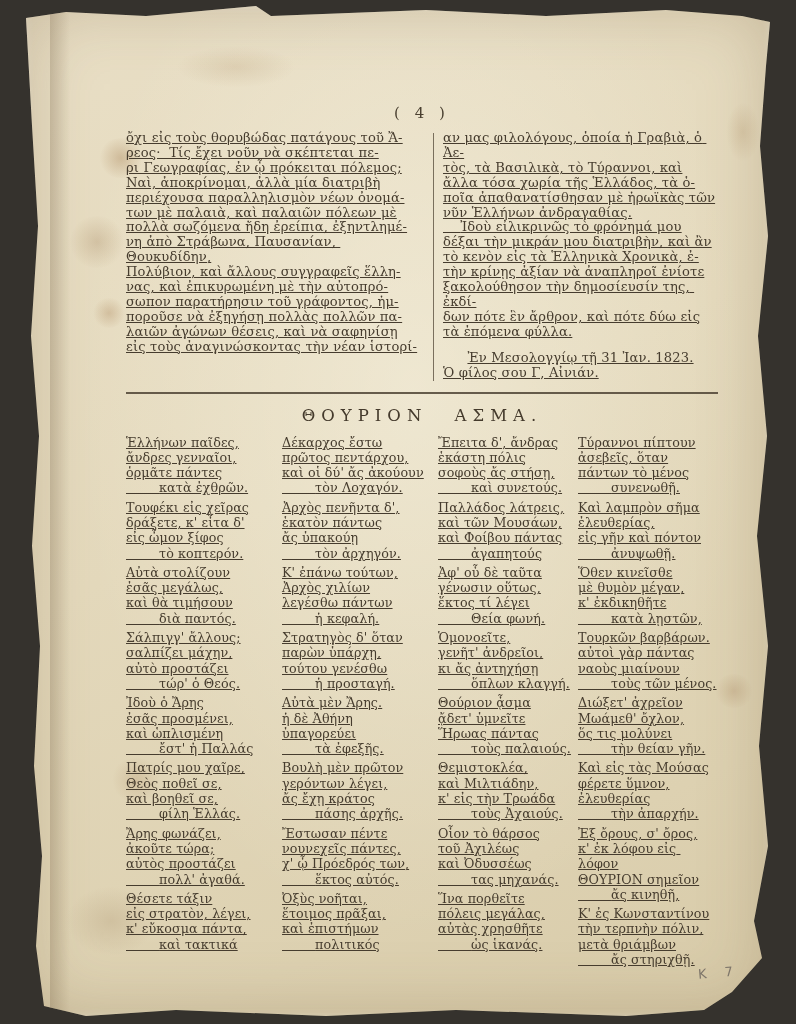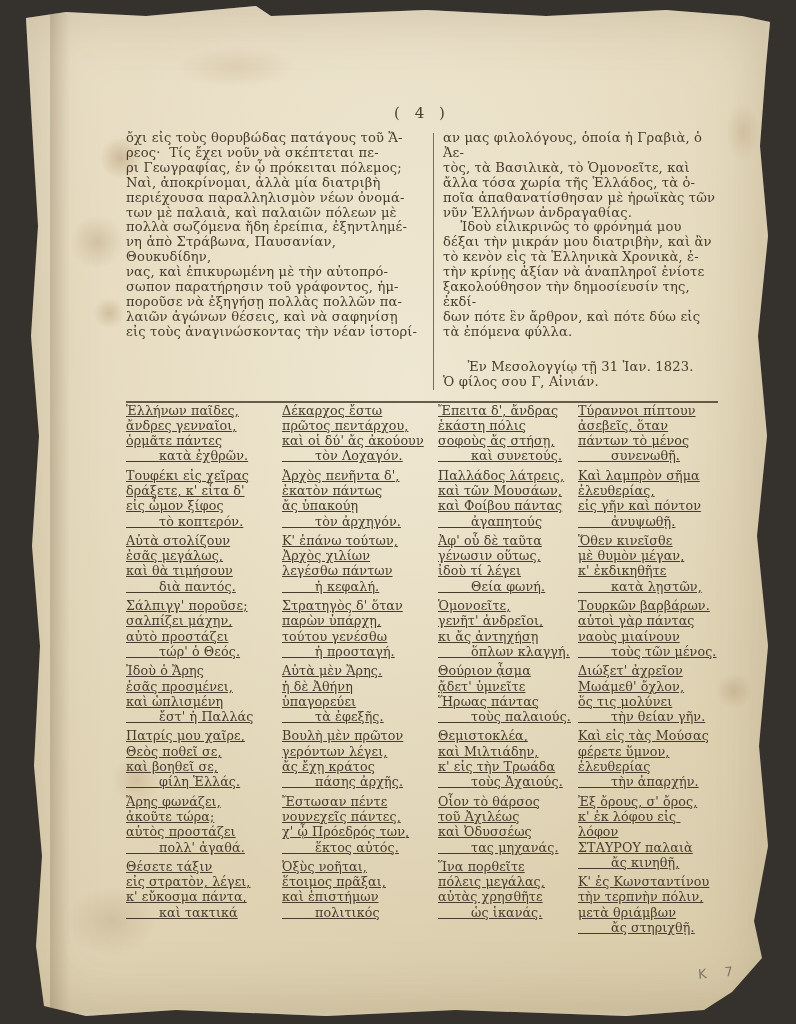--- a/index.html
+++ b/index.html
@@ -36,26 +36,26 @@
   .s8{left:700px;top:96px;width:34px;height:60px;background:radial-gradient(ellipse,rgba(150,110,60,.18),rgba(150,110,60,0) 70%);}
 
   .content{
     position:absolute;left:100px;top:98px;width:592px;
     color:#463c2e;
   }
   .page-number{
     text-align:center;font-size:15px;letter-spacing:5px;color:#4a4031;
   }
   .prose{display:flex;margin-top:9px;}
-  .prose-col{font-size:13.1px;line-height:14.9px;letter-spacing:.15px;}
+  .prose-col{font-size:13.1px;line-height:14.9px;letter-spacing:.15px;text-decoration:underline;}
   .prose-col .line{white-space:pre-wrap;}
   .prose-left{width:294px;}
   .col-divider{width:1px;background:#5d5140;opacity:.8;margin:2px 9px 0 13px;}
   .prose-right{flex:1;}
-  .dateline{margin-top:20px;text-align:center;white-space:pre;}
+  .dateline{margin-top:11px;text-align:center;white-space:pre;}
   .signature{white-space:pre;}
   .hrule{height:2px;background:#4e4334;opacity:.85;margin-top:11px;}
 
   .poem-title{
     text-align:center;margin:12px 0 10px 0;
     font-size:16.5px;letter-spacing:6px;word-spacing:16px;color:#443a2c;
   }
   .poem{display:flex;text-decoration:underline;}
   .poem-col{font-size:12.7px;line-height:15.3px;letter-spacing:.1px;}
   .poem-col .line{white-space:pre-wrap;}
@@ -92,68 +92,70 @@
     <div class="prose">
       <div class="prose-col prose-left">
           <div class="line">ὄχι εἰς τοὺς θορυβώδας πατάγους τοῦ Ἄ-</div>
           <div class="line">ρεος·  Τίς ἔχει νοῦν νὰ σκέπτεται πε-</div>
           <div class="line">ρι Γεωγραφίας, ἐν ᾧ πρόκειται πόλεμος;</div>
           <div class="line">Ναὶ, ἀποκρίνομαι, ἀλλὰ μία διατριβὴ</div>
           <div class="line">περιέχουσα παραλληλισμὸν νέων ὀνομά-</div>
           <div class="line">των μὲ παλαιὰ, καὶ παλαιῶν πόλεων μὲ</div>
           <div class="line">πολλὰ σωζόμενα ἤδη ἐρείπια, ἐξηντλημέ-</div>
           <div class="line">νη ἀπὸ Στράβωνα, Παυσανίαν, Θουκυδίδην,</div>
+          <div class="line">Πολύβιον, καὶ ἄλλους συγγραφεῖς ἕλλη-</div>
           <div class="line">νας, καὶ ἐπικυρωμένη μὲ τὴν αὐτοπρό-</div>
           <div class="line">σωπον παρατήρησιν τοῦ γράφοντος, ἠμ-</div>
           <div class="line">ποροῦσε νὰ ἐξηγήσῃ πολλὰς πολλῶν πα-</div>
           <div class="line">λαιῶν ἀγώνων θέσεις, καὶ νὰ σαφηνίσῃ</div>
           <div class="line">εἰς τοὺς ἀναγινώσκοντας τὴν νέαν ἱστορί-</div>
         </div>
       <div class="col-divider"></div>
       <div class="prose-col prose-right">
         <div>
             <div class="line">αν μας φιλολόγους, ὁποία ἡ Γραβιὰ, ὁ Ἀε-</div>
-            <div class="line">τὸς, τὰ Βασιλικὰ, τὸ Ὁμονοεῖτε, καὶ</div>
+            <div class="line">τὸς, τὰ Βασιλικὰ, τὸ Τύραννοι, καὶ</div>
             <div class="line">ἄλλα τόσα χωρία τῆς Ἑλλάδος, τὰ ὁ-</div>
             <div class="line">ποῖα ἀπαθανατίσθησαν μὲ ἡρωϊκὰς τῶν</div>
             <div class="line">νῦν Ἑλλήνων ἀνδραγαθίας.</div>
             <div class="line">    Ἰδοὺ εἰλικρινῶς τὸ φρόνημά μου</div>
             <div class="line">δέξαι τὴν μικράν μου διατριβὴν, καὶ ἂν</div>
             <div class="line">τὸ κενὸν εἰς τὰ Ἑλληνικὰ Χρονικὰ, ἐ-</div>
             <div class="line">τὴν κρίνῃς ἀξίαν νὰ ἀναπληροῖ ἐνίοτε</div>
             <div class="line">ξακολούθησον τὴν δημοσίευσίν της, ἐκδί-</div>
             <div class="line">δων πότε ἓν ἄρθρον, καὶ πότε δύω εἰς</div>
             <div class="line">τὰ ἐπόμενα φύλλα.</div>
           </div>
         <div class="dateline">Ἐν Μεσολογγίῳ τῇ 31 Ἰαν. 1823.</div>
         <div class="signature">Ὁ φίλος σου Γ, Αἰνιάν.</div>
       </div>
     </div>
 
     <div class="hrule"></div>
 
+    <div class="poem-title">ΘΟΥΡΙΟΝ ΑΣΜΑ.</div>
 
     <div class="poem">
       <div class="poem-col pc1">
           <div class="line">Ἑλλήνων παῖδες,</div>
           <div class="line">ἄνδρες γενναῖοι,</div>
           <div class="line">ὁρμᾶτε πάντες</div>
           <div class="line">        κατὰ ἐχθρῶν.</div>
           <div class="line gap"></div>
           <div class="line">Τουφέκι εἰς χεῖρας</div>
           <div class="line">δράξετε, κ' εἶτα δ'</div>
           <div class="line">εἰς ὦμον ξίφος</div>
           <div class="line">        τὸ κοπτερόν.</div>
           <div class="line gap"></div>
           <div class="line">Αὐτὰ στολίζουν</div>
           <div class="line">ἐσᾶς μεγάλως,</div>
           <div class="line">καὶ θὰ τιμήσουν</div>
           <div class="line">        διὰ παντός.</div>
           <div class="line gap"></div>
-          <div class="line">Σάλπιγγ' ποροῦσε;</div>
+          <div class="line">Σάλπιγγ' ἄλλους;</div>
           <div class="line">σαλπίζει μάχην,</div>
           <div class="line">αὐτὸ προστάζει</div>
           <div class="line">        τώρ' ὁ Θεός.</div>
           <div class="line gap"></div>
           <div class="line">Ἰδοὺ ὁ Ἄρης</div>
           <div class="line">ἐσᾶς προσμένει,</div>
           <div class="line">καὶ ὡπλισμένη</div>
           <div class="line">        ἔστ' ἡ Παλλάς</div>
           <div class="line gap"></div>
           <div class="line">Πατρίς μου χαῖρε,</div>
@@ -218,21 +220,21 @@
           <div class="line">σοφοὺς ἄς στήσῃ,</div>
           <div class="line">        καὶ συνετούς.</div>
           <div class="line gap"></div>
           <div class="line">Παλλάδος λάτρεις,</div>
           <div class="line">καὶ τῶν Μουσάων,</div>
           <div class="line">καὶ Φοίβου πάντας</div>
           <div class="line">        ἀγαπητούς</div>
           <div class="line gap"></div>
           <div class="line">Ἀφ' οὗ δὲ ταῦτα</div>
           <div class="line">γένωσιν οὕτως,</div>
-          <div class="line">ἰδοὺ τί λέγει</div>
+          <div class="line">ἕκτος τί λέγει</div>
           <div class="line">        Θεία φωνή.</div>
           <div class="line gap"></div>
           <div class="line">Ὁμονοεῖτε,</div>
           <div class="line">γενῆτ' ἀνδρεῖοι,</div>
           <div class="line">κι ἄς ἀντηχήσῃ</div>
           <div class="line">        ὅπλων κλαγγή.</div>
           <div class="line gap"></div>
           <div class="line">Θούριον ᾆσμα</div>
           <div class="line">ᾄδετ' ὑμνεῖτε</div>
           <div class="line">Ἥρωας πάντας</div>
@@ -279,21 +281,21 @@
           <div class="line">ὅς τις μολύνει</div>
           <div class="line">        τὴν θείαν γῆν.</div>
           <div class="line gap"></div>
           <div class="line">Καὶ εἰς τὰς Μούσας</div>
           <div class="line">φέρετε ὕμνον,</div>
           <div class="line">ἐλευθερίας</div>
           <div class="line">        τὴν ἀπαρχήν.</div>
           <div class="line gap"></div>
           <div class="line">Ἐξ ὄρους, σ' ὄρος,</div>
           <div class="line">κ' ἐκ λόφου εἰς λόφον</div>
-          <div class="line">ΣΤΑΥΡΟΥ παλαιὰ</div>
+          <div class="line">ΘΟΥΡΙΟΝ σημεῖον</div>
           <div class="line">        ἄς κινηθῇ,</div>
           <div class="line gap"></div>
           <div class="line">Κ' ἐς Κωνσταντίνου</div>
           <div class="line">τὴν τερπνὴν πόλιν,</div>
           <div class="line">μετὰ θριάμβων</div>
           <div class="line">        ἄς στηριχθῇ.</div>
         </div>
     </div>
   </div>
 

